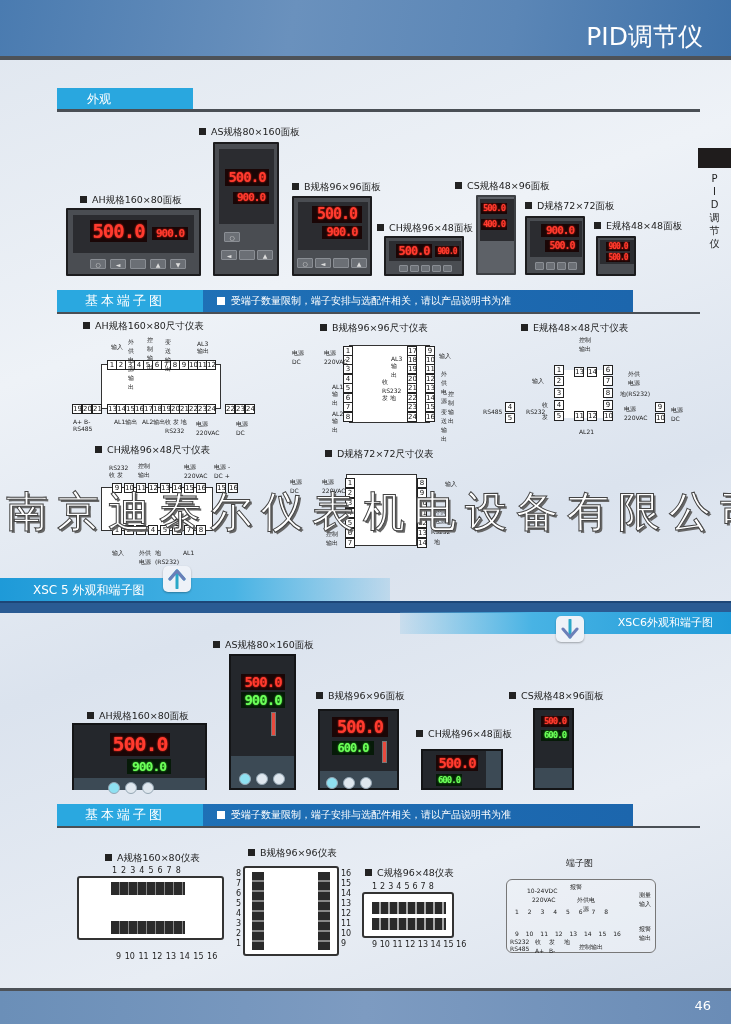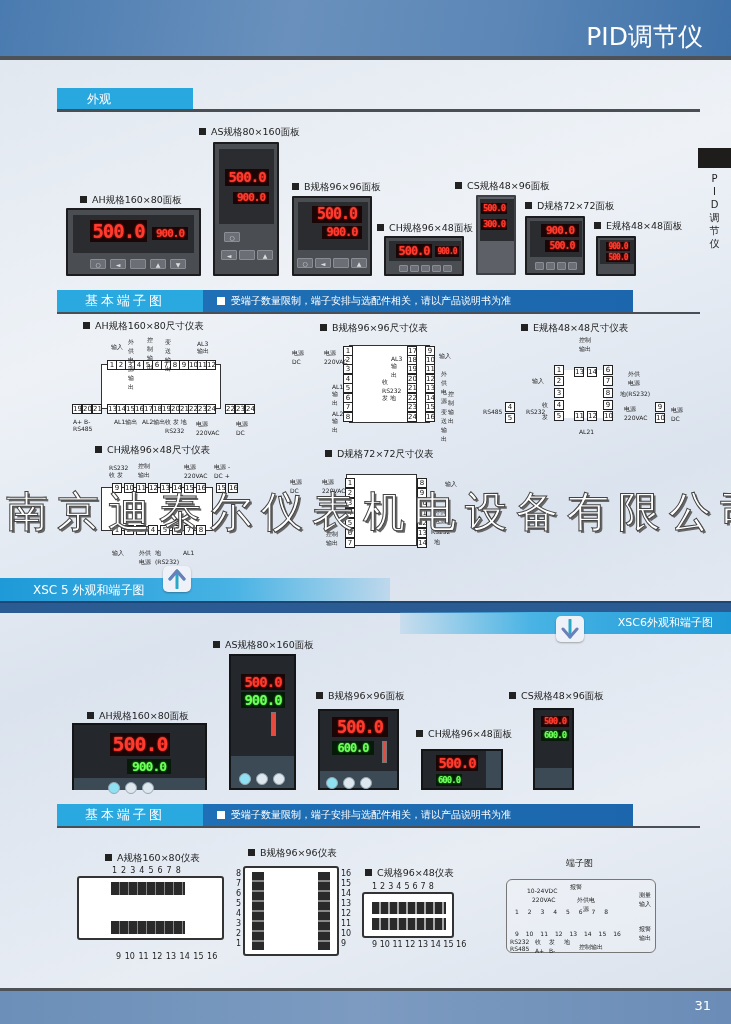--- a/index.html
+++ b/index.html
@@ -108,21 +108,21 @@
       <div class="kbtn" style="width:9px;height:7px"></div>
       <div class="kbtn" style="width:9px;height:7px"></div>
       <div class="kbtn" style="width:9px;height:7px"></div>
     </div>
 </div>
 
 <div class="abs lbl" style="left:455px;top:180px"><span class="sq"></span><span>CS规格48×96面板</span></div>
 <div class="abs panel" style="left:476px;top:195px;width:40px;height:80px;background:#5d6167;border-color:#3d4044">
   <div class="abs screen" style="left:2px;top:2px;width:34px;height:42px"></div>
   <div class="abs led" style="left:3px;top:6px;width:26px;height:11px;font-size:9px;line-height:11px">500.0</div>
-  <div class="abs led" style="left:3px;top:22px;width:26px;height:11px;font-size:9px;line-height:11px">300.0</div>
+  <div class="abs led" style="left:3px;top:22px;width:26px;height:11px;font-size:9px;line-height:11px">400.0</div>
 </div>
 
 <div class="abs lbl" style="left:525px;top:200px"><span class="sq"></span><span>D规格72×72面板</span></div>
 <div class="abs panel" style="left:525px;top:216px;width:60px;height:59px">
   <div class="abs screen" style="left:3px;top:3px;width:52px;height:36px"></div>
   <div class="abs led" style="left:14px;top:6px;width:38px;height:13px;font-size:11px;line-height:13px">900.0</div>
   <div class="abs led" style="left:18px;top:22px;width:34px;height:12px;font-size:10px;line-height:12px">500.0</div>
   <div class="abs btnrow" style="left:2px;top:44px;width:54px;gap:2px">
       <div class="kbtn" style="width:9px;height:8px"></div>
       <div class="kbtn" style="width:9px;height:8px"></div>
@@ -465,14 +465,14 @@
   <div class="tiny" style="left:3px;top:58px;width:18px;white-space:normal">RS232 RS485</div>
   <div class="tiny" style="left:28px;top:58px;width:10px;white-space:normal">收 A+</div>
   <div class="tiny" style="left:42px;top:58px;width:10px;white-space:normal">发 B-</div>
   <div class="tiny" style="left:57px;top:58px">地</div>
   <div class="tiny" style="left:72px;top:63px">控制输出</div>
   <div class="abs" style="left:8px;top:28px;font-size:6px;color:#222;white-space:nowrap;word-spacing:7px"><span>1</span> <span>2</span> <span>3</span> <span>4</span> <span>5</span> <span>6</span> <span>7</span> <span>8</span></div>
   <div class="abs" style="left:8px;top:50px;font-size:6px;color:#222;white-space:nowrap;word-spacing:5px"><span>9</span> <span>10</span> <span>11</span> <span>12</span> <span>13</span> <span>14</span> <span>15</span> <span>16</span></div>
 </div>
 
 <div class="abs footer">
-  <div class="abs page-num">31</div>
+  <div class="abs page-num">46</div>
 </div>
 
 </body></html>

